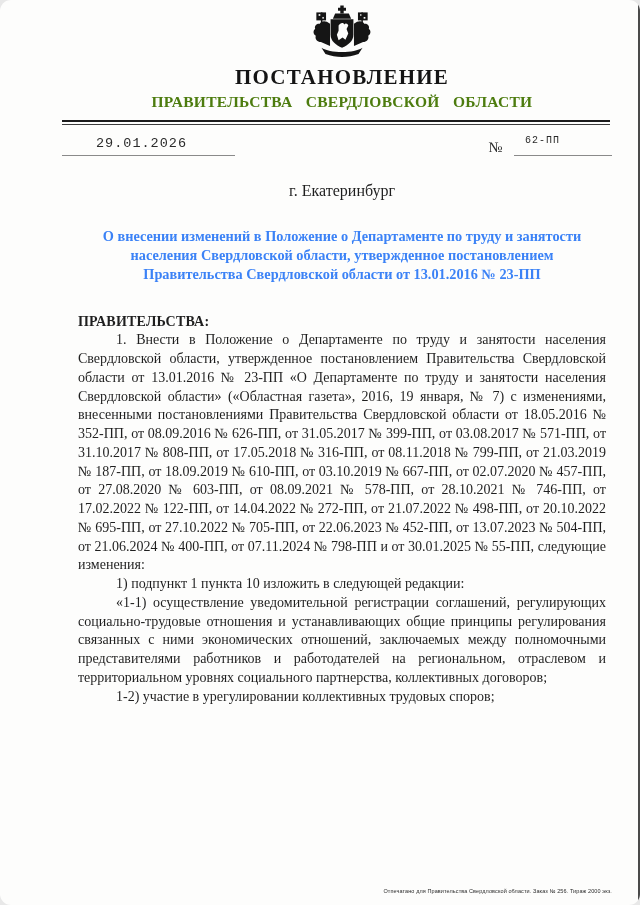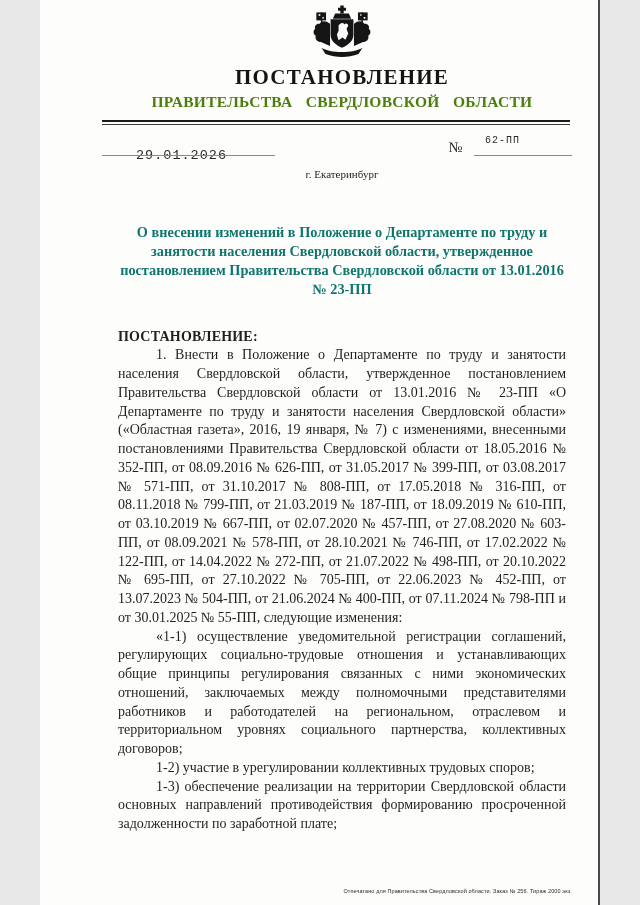--- a/index.html
+++ b/index.html
@@ -1,46 +1,46 @@
 <!DOCTYPE html>
 <html><head>
 <meta charset="utf-8">
 <style>
   html,body { margin:0; padding:0; background:#e8e8e8; }
   .page {
-    position:relative; width:560px; height:905px; margin:0 auto;
+    position:relative; width:640px; height:905px; margin:0 auto;
     background:#fdfdfc; overflow:hidden;
-    font-family:"Liberation Serif", serif; color:#1f1f1f;
+    font-family:"Liberation Serif", serif; color:#1f1f1f;border-radius:11px;
   }
   .scan-edge { position:absolute; right:0; top:0; width:2px; height:905px; background:#4a4a4a; }
   .content { margin:0 34px 0 78px; } 
 
   
   .emblem-wrap { text-align:center; padding-top:5px; height:58px; }
   .h-title { text-align:center; font-size:21px; font-weight:bold; letter-spacing:1.2px; margin:2px 0 0 0; color:#141414; }
   .h-org   { text-align:center; font-size:15.5px; font-weight:bold; letter-spacing:0.3px; word-spacing:9px; margin-top:3px; color:#4d7c0f; }
 
   .rule-double {
     margin:9px -4px 0 -16px; height:1.5px;
     border-top:2.5px solid #1c1c1c; border-bottom:1.2px solid #3d3d3d;
   }
 
   
   .meta { position:relative; height:27px; margin-top:9px; }
-  .meta-date { position:absolute; left:18px; top:14px; font-family:"Liberation Mono", monospace; font-size:13.5px; letter-spacing:1px; color:#2a2a2a; }
+  .meta-date { position:absolute; left:18px; top:2px; font-family:"Liberation Mono", monospace; font-size:13.5px; letter-spacing:1px; color:#2a2a2a; }
   .meta-date-line { position:absolute; left:-16px; top:21px; width:173px; border-top:1.4px solid #8a8a8a; }
   .meta-no-sign { position:absolute; right:104px; top:5px; font-size:14.5px; color:#2a2a2a; }
   .meta-no-value { position:absolute; right:46px; top:1px; font-family:"Liberation Mono", monospace; font-size:10px; letter-spacing:1px; color:#2a2a2a; }
   .meta-no-line { position:absolute; right:-6px; top:21px; width:98px; border-top:1.4px solid #8a8a8a; }
 
-  .city { text-align:center; font-size:11px; margin-top:7px; color:#1f1f1f; }
+  .city { text-align:center; font-size:16px; margin-top:21px; color:#1f1f1f; }
 
   .doc-title {
-    margin:43px auto 0 auto; max-width:512px;
-    text-align:center; font-weight:bold; font-size:14.3px; line-height:19px; color:#0f766e;
+    margin:27px auto 0 auto; max-width:512px;
+    text-align:center; font-weight:bold; font-size:14.3px; line-height:19px; color:#3b82f6;
   }
 
   
   .body { margin-top:29px; font-size:14px; line-height:18.75px; }
   .body p { margin:0; text-indent:38px; text-align:justify; }
   .body p.resolves { text-indent:0; text-align:left; font-weight:bold; letter-spacing:0.2px; }
 
   .print-footer {
     position:absolute; right:28px; bottom:11px;
     font-family:"Liberation Sans", sans-serif; font-size:5.5px; color:#2b2b2b; letter-spacing:0.1px;
@@ -98,22 +98,22 @@
       <span class="meta-no-sign">№</span>
       <span class="meta-no-value">62-ПП</span>
       <span class="meta-no-line"></span>
     </div>
 
     <div class="city">г. Екатеринбург</div>
 
     <div class="doc-title">О внесении изменений в Положение о Департаменте по труду и занятости населения Свердловской области, утвержденное постановлением Правительства Свердловской области от 13.01.2016 № 23-ПП</div>
 
     <div class="body">
-      <p class="resolves">ПОСТАНОВЛЕНИЕ:</p>
+      <p class="resolves">ПРАВИТЕЛЬСТВА:</p>
       <p>1. Внести в Положение о Департаменте по труду и занятости населения Свердловской области, утвержденное постановлением Правительства Свердловской области от 13.01.2016 № 23-ПП «О Департаменте по труду и занятости населения Свердловской области» («Областная газета», 2016, 19 января, № 7) с изменениями, внесенными постановлениями Правительства Свердловской области от 18.05.2016 № 352-ПП, от 08.09.2016 № 626-ПП, от 31.05.2017 № 399-ПП, от 03.08.2017 № 571-ПП, от 31.10.2017 № 808-ПП, от 17.05.2018 № 316-ПП, от 08.11.2018 № 799-ПП, от 21.03.2019 № 187-ПП, от 18.09.2019 № 610-ПП, от 03.10.2019 № 667-ПП, от 02.07.2020 № 457-ПП, от 27.08.2020 № 603-ПП, от 08.09.2021 № 578-ПП, от 28.10.2021 № 746-ПП, от 17.02.2022 № 122-ПП, от 14.04.2022 № 272-ПП, от 21.07.2022 № 498-ПП, от 20.10.2022 № 695-ПП, от 27.10.2022 № 705-ПП, от 22.06.2023 № 452-ПП, от 13.07.2023 № 504-ПП, от 21.06.2024 № 400-ПП, от 07.11.2024 № 798-ПП и от 30.01.2025 № 55-ПП, следующие изменения:</p>
+      <p>1) подпункт 1 пункта 10 изложить в следующей редакции:</p>
       <p>«1-1) осуществление уведомительной регистрации соглашений, регулирующих социально-трудовые отношения и устанавливающих общие принципы регулирования связанных с ними экономических отношений, заключаемых между полномочными представителями работников и работодателей на региональном, отраслевом и территориальном уровнях социального партнерства, коллективных договоров;</p>
       <p>1-2) участие в урегулировании коллективных трудовых споров;</p>
-      <p>1-3) обеспечение реализации на территории Свердловской области основных направлений противодействия формированию просроченной задолженности по заработной плате;</p>
     </div>
   </div>
 
   <div class="print-footer">Отпечатано для Правительства Свердловской области. Заказ № 256. Тираж 2000 экз.</div>
 </div>
 
 </body></html>

